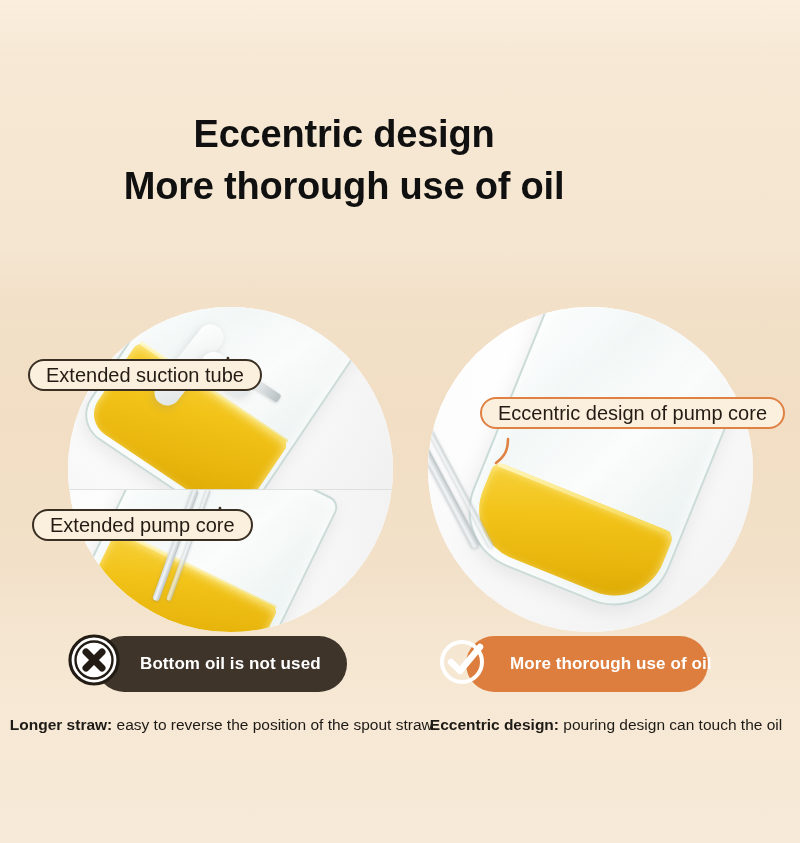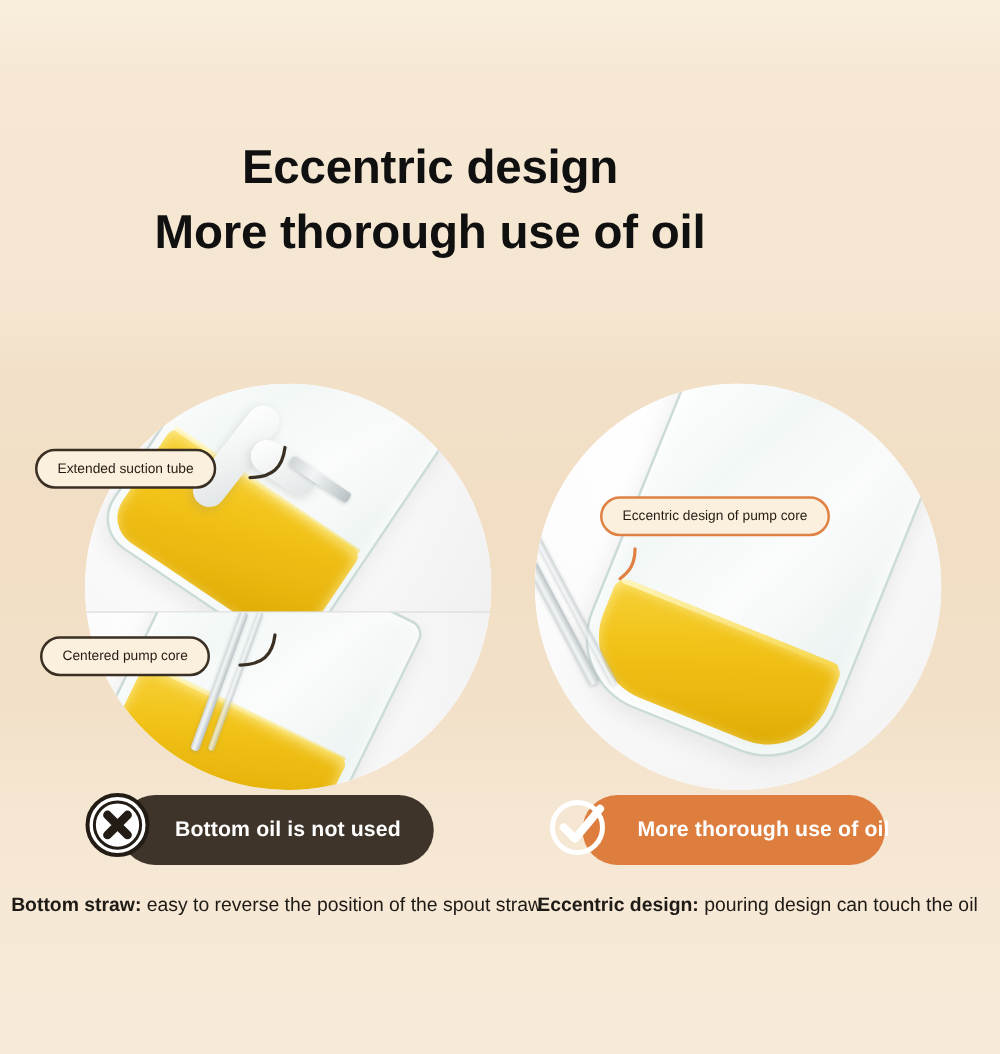--- a/index.html
+++ b/index.html
@@ -123,21 +123,21 @@
   }
 
   
   .callout {
     position: absolute;
     display: flex;
     align-items: center;
     justify-content: flex-end;
     background: #fbf0de;
     border-radius: 999px;
-    font-size: 11px;
+    font-size: 20px;
     color: #241c14;
     white-space: nowrap;
     padding: 0 16px;
     height: 32px;
   }
   .callout.dark  { border: 2px solid #3a2f23; }
   .callout.orange{ border: 2px solid #e08144; }
 
   #callout-extended-tube { left: 28px;  top: 359px; }
   #callout-centered-core { left: 32px;  top: 509px; }
@@ -246,21 +246,21 @@
     <path d="M4 30 C 22 30, 30 22, 32 6" fill="none" stroke="#3a2f23" stroke-width="2.6" stroke-linecap="round"></path>
   </svg>
   <div class="callout dark" id="callout-extended-tube">
     <span>Extended suction tube</span>
   </div>
 
   <svg class="tail" id="tail-centered" viewBox="0 0 40 40">
     <path d="M4 30 C 22 30, 30 22, 32 6" fill="none" stroke="#3a2f23" stroke-width="2.6" stroke-linecap="round"></path>
   </svg>
   <div class="callout dark" id="callout-centered-core">
-    <span>Centered pump core</span>
+    <span>Extended pump core</span>
   </div>
 
   <div class="callout orange" id="callout-eccentric-core">
     <span>Eccentric design of pump core</span>
   </div>
   <svg class="tail" id="tail-eccentric" viewBox="0 0 30 34">
     <path d="M16 2 C 16 14, 12 20, 4 26" fill="none" stroke="#e08144" stroke-width="2.6" stroke-linecap="round"></path>
   </svg>
 
   <div class="banner" id="banner-negative">
@@ -274,21 +274,21 @@
 
   <div class="banner" id="banner-positive">
     <svg class="banner-icon" viewBox="0 0 56 56">
       <circle cx="26" cy="30" r="20" fill="none" stroke="#ffffff" stroke-width="4"></circle>
       <path d="M15 30 L24 39 L44 15" fill="none" stroke="#ffffff" stroke-width="6.5" stroke-linecap="round" stroke-linejoin="round"></path>
     </svg>
     <span class="banner-label">More thorough use of oil</span>
   </div>
 
   <div class="caption" id="caption-left-1">
-    <b>Bottom straw:</b><span> easy to reverse the position of the spout straw.</span>
+    <b>Longer straw:</b><span> easy to reverse the position of the spout straw.</span>
   </div>
 
 
   <div class="caption" id="caption-right-1">
     <b>Eccentric design:</b><span> pouring design can touch the oil</span>
   </div>
 
 </div>
 
 </body></html>

